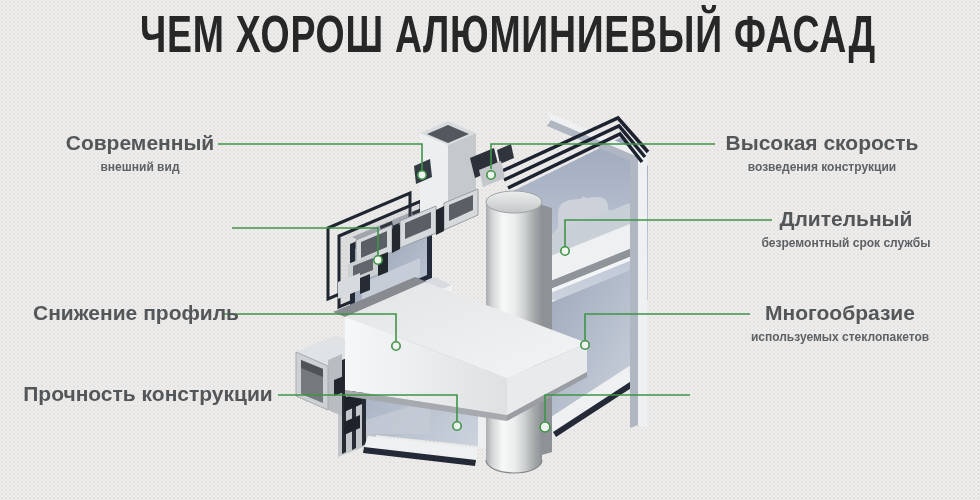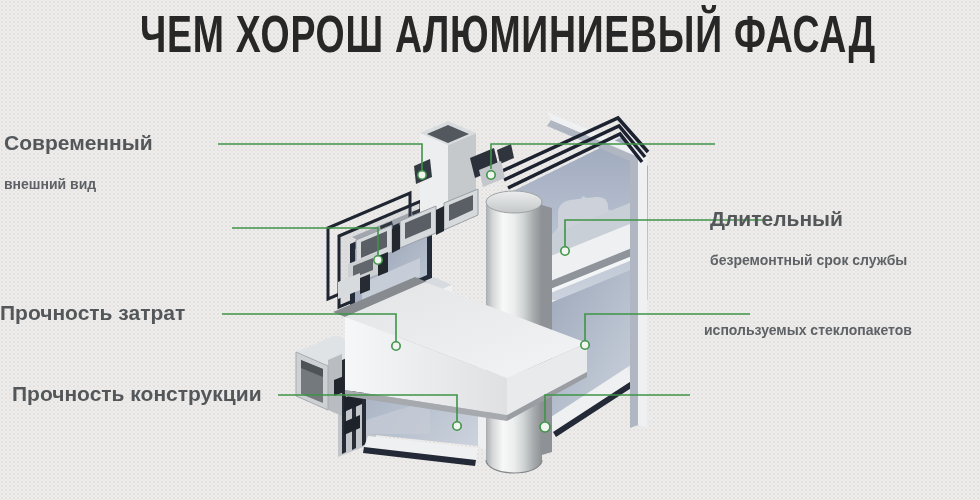--- a/index.html
+++ b/index.html
@@ -11,23 +11,23 @@
       radial-gradient(#e8e7e5 1px, transparent 1.2px);
     background-size:4px 4px,4px 4px;
     background-position:0 0,2px 2px;
     font-family:"Liberation Sans", sans-serif;
   }
   .title-wrap{position:absolute;top:4px;left:0;right:0;display:flex;justify-content:center;padding-left:35px;}
   .title{
     display:inline-block;font-size:52px;font-weight:bold;color:#272727;
     transform:scaleX(.72);transform-origin:center;letter-spacing:1px;white-space:nowrap;
   }
-  .feature{position:absolute;text-align:left;color:#54575a;}
+  .feature{position:absolute;text-align:center;color:#54575a;}
   .feature .main{font-size:21px;font-weight:bold;line-height:24px;color:#54575a;}
-  .feature .sub{font-size:14px;font-weight:bold;line-height:18px;margin-top:20px;color:#5e6266;}
+  .feature .sub{font-size:12px;font-weight:bold;line-height:18px;margin-top:3px;color:#5e6266;}
   svg{position:absolute;top:0;left:0;}
   .ldr{stroke:#3f9447;stroke-width:1.6;fill:none;}
   .dot{fill:#f1f6f1;stroke:#3f9447;stroke-width:1.6;}
 </style>
 </head>
 <body>
 
 <div id="canvas">
 
   <div class="title-wrap">
@@ -188,27 +188,32 @@
       <path class="ldr" d="M690,395 H545 V421"></path>
         <circle class="dot" cx="545" cy="427" r="5"></circle>
     </g>
   </svg>
 
   <div class="feature" style="left:4px;top:131px;width:272px">
     <div class="main">Современный</div>
     <div class="sub">внешний вид</div>
   </div>
   <div class="feature" style="left:0px;top:301px;width:272px">
-    <div class="main">Прочность затрат</div>
+    <div class="main">Снижение профиль</div>
   </div>
   <div class="feature" style="left:12px;top:382px;width:272px">
     <div class="main">Прочность конструкции</div>
   </div>
 
+  <div class="feature" style="left:686px;top:131px;width:272px">
+    <div class="main">Высокая скорость</div>
+    <div class="sub">возведения конструкции</div>
+  </div>
   <div class="feature" style="left:710px;top:207px;width:272px">
     <div class="main">Длительный</div>
     <div class="sub">безремонтный срок службы</div>
   </div>
   <div class="feature" style="left:704px;top:301px;width:272px">
+    <div class="main">Многообразие</div>
     <div class="sub">используемых стеклопакетов</div>
   </div>
 
 </div>
 
 </body></html>

